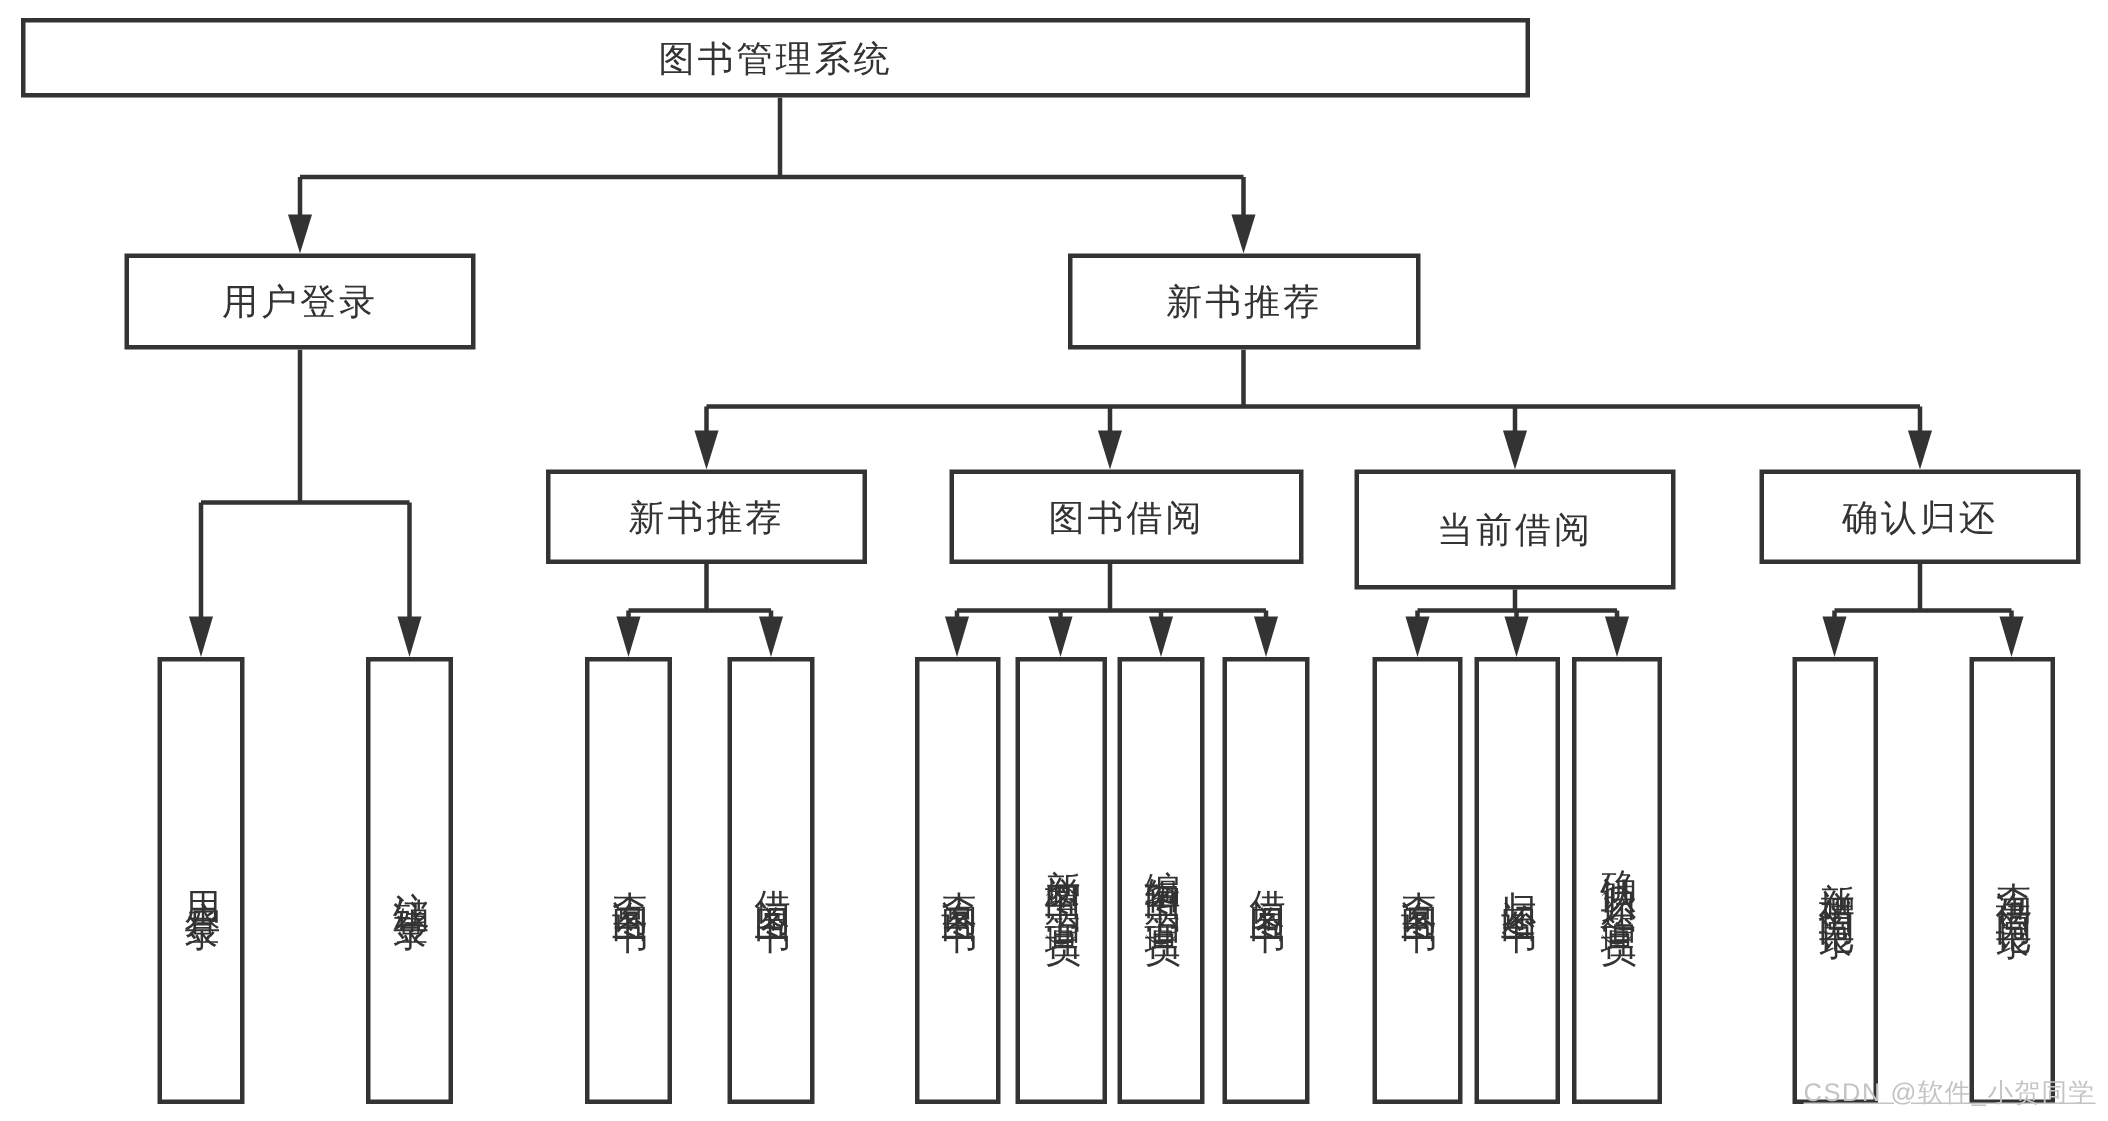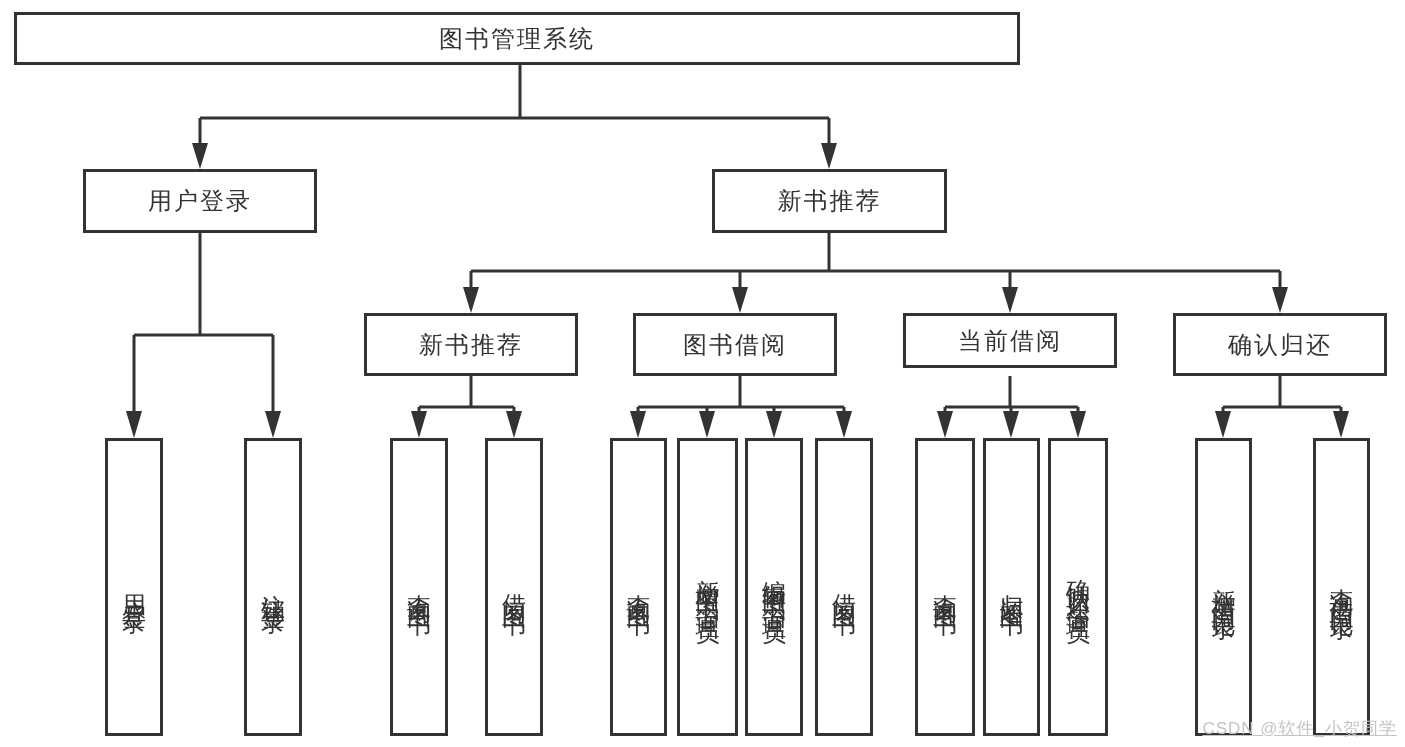--- a/index.html
+++ b/index.html
@@ -118,24 +118,24 @@
   <div class="node" style="left:83px;top:169px;width:234px;height:64px">
     <span class="h-label">用户登录</span>
   </div>
   <div class="node" style="left:712px;top:169px;width:235px;height:64px">
     <span class="h-label">新书推荐</span>
   </div>
 
   <div class="node" style="left:364px;top:313px;width:214px;height:63px">
     <span class="h-label">新书推荐</span>
   </div>
-  <div class="node" style="left:633px;top:313px;width:204px;height:63px">
+  <div class="node" style="left:633px;top:313px;width:236px;height:63px">
     <span class="h-label">图书借阅</span>
   </div>
-  <div class="node" style="left:903px;top:313px;width:214px;height:55px">
+  <div class="node" style="left:903px;top:313px;width:214px;height:80px">
     <span class="h-label">当前借阅</span>
   </div>
   <div class="node" style="left:1173px;top:313px;width:214px;height:63px">
     <span class="h-label">确认归还</span>
   </div>
 
   <div class="node leaf" style="left:105px;top:438px;width:58px;height:298px">
     <span class="v-label">用户登录</span>
   </div>
   <div class="node leaf" style="left:244px;top:438px;width:58px;height:298px">

